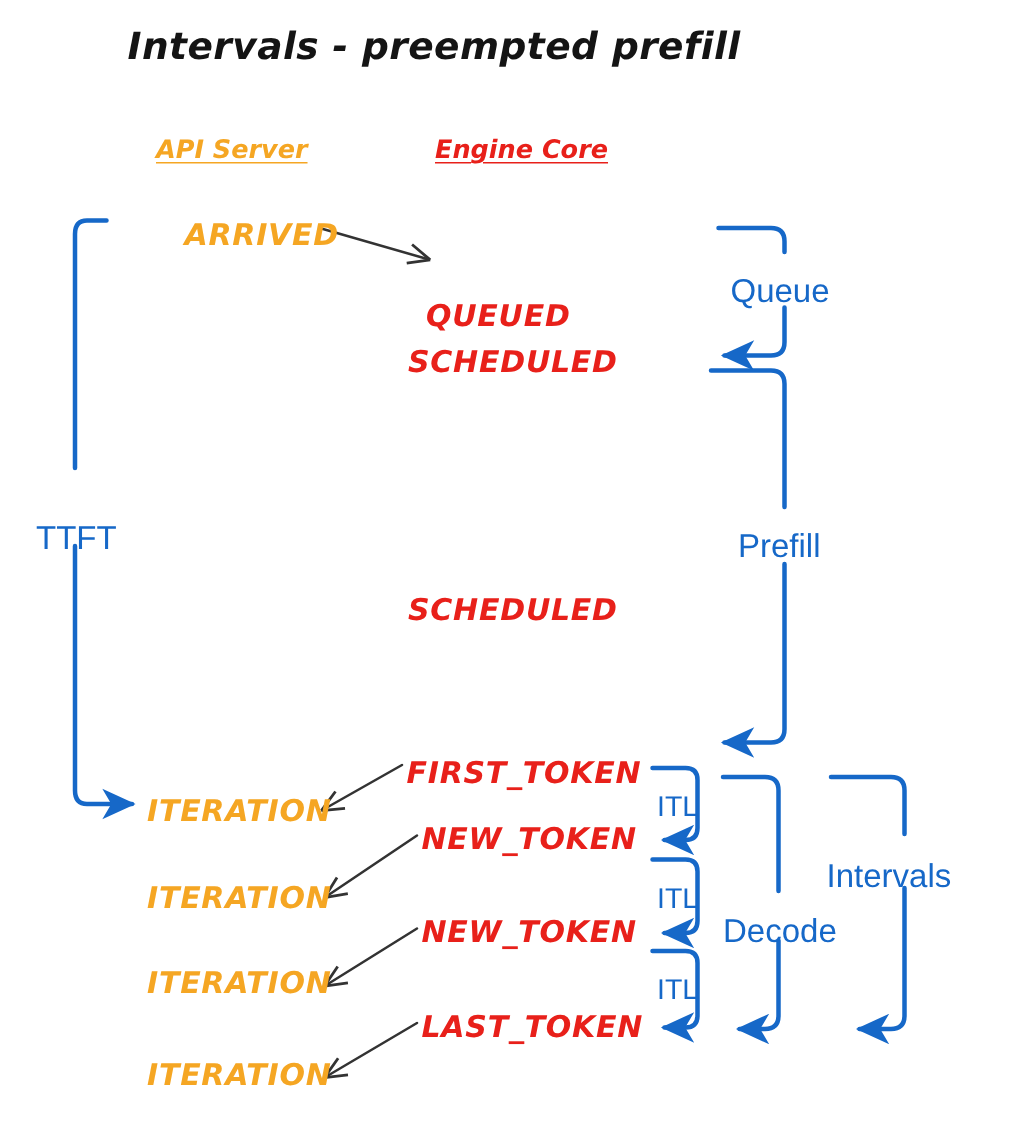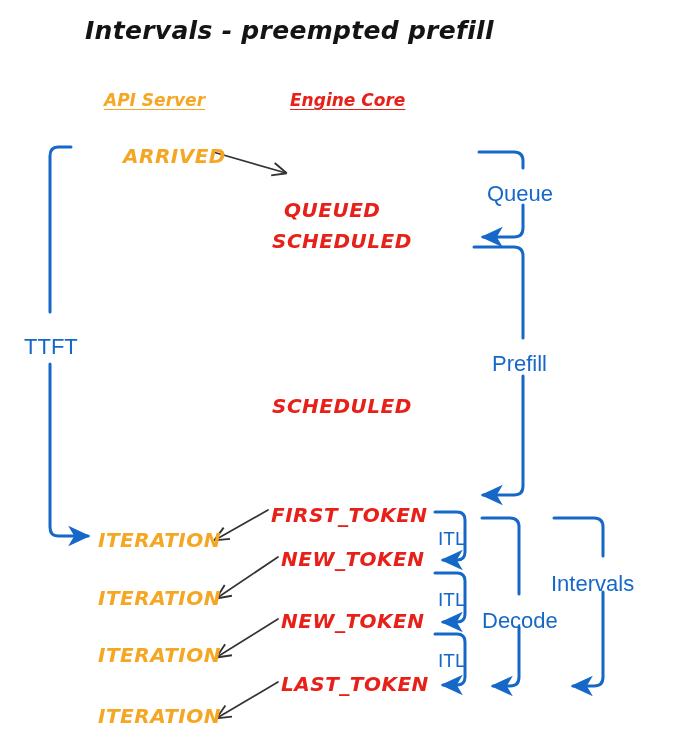--- a/index.html
+++ b/index.html
@@ -139,21 +139,21 @@
   <div class="lbl hand state c-orange" style="left:98px; top:706px;">ITERATION</div>
 
   <div class="lbl hand state c-red" style="left:284px; top:160px;margin-top:40px;">QUEUED</div>
   <div class="lbl hand state c-red" style="left:272px; top:231px;">SCHEDULED</div>
   <div class="lbl hand state c-red" style="left:272px; top:396px;">SCHEDULED</div>
   <div class="lbl hand state c-red" style="left:271px; top:505px;">FIRST_TOKEN</div>
   <div class="lbl hand state c-red" style="left:281px; top:549px;">NEW_TOKEN</div>
   <div class="lbl hand state c-red" style="left:281px; top:611px;">NEW_TOKEN</div>
   <div class="lbl hand state c-red" style="left:281px; top:674px;">LAST_TOKEN</div>
 
-  <div class="lbl blue-lbl" style="left:24px; top:336px;text-align:center;">TTFT</div>
+  <div class="lbl blue-lbl" style="left:24px; top:348px;text-align:center;">TTFT</div>
   <div class="lbl blue-lbl" style="left:487px; top:183px;">Queue</div>
   <div class="lbl blue-lbl" style="left:492px; top:353px;">Prefill</div>
   <div class="lbl blue-lbl small" style="left:438px; top:529px;">ITL</div>
   <div class="lbl blue-lbl small" style="left:438px; top:590px;">ITL</div>
   <div class="lbl blue-lbl small" style="left:438px; top:651px;">ITL</div>
   <div class="lbl blue-lbl" style="left:482px; top:610px;">Decode</div>
   <div class="lbl blue-lbl" style="left:551px; top:573px;">Intervals</div>
 
 </div>
 

